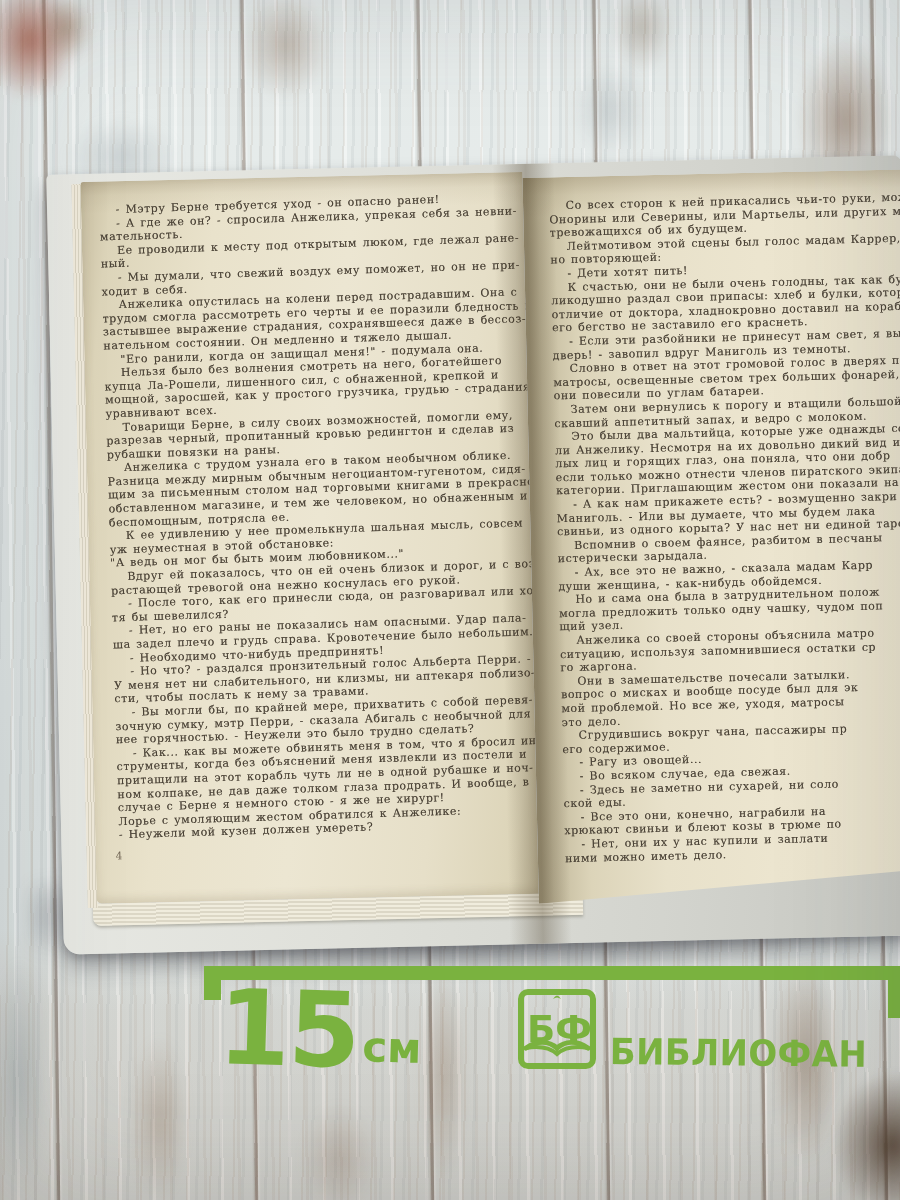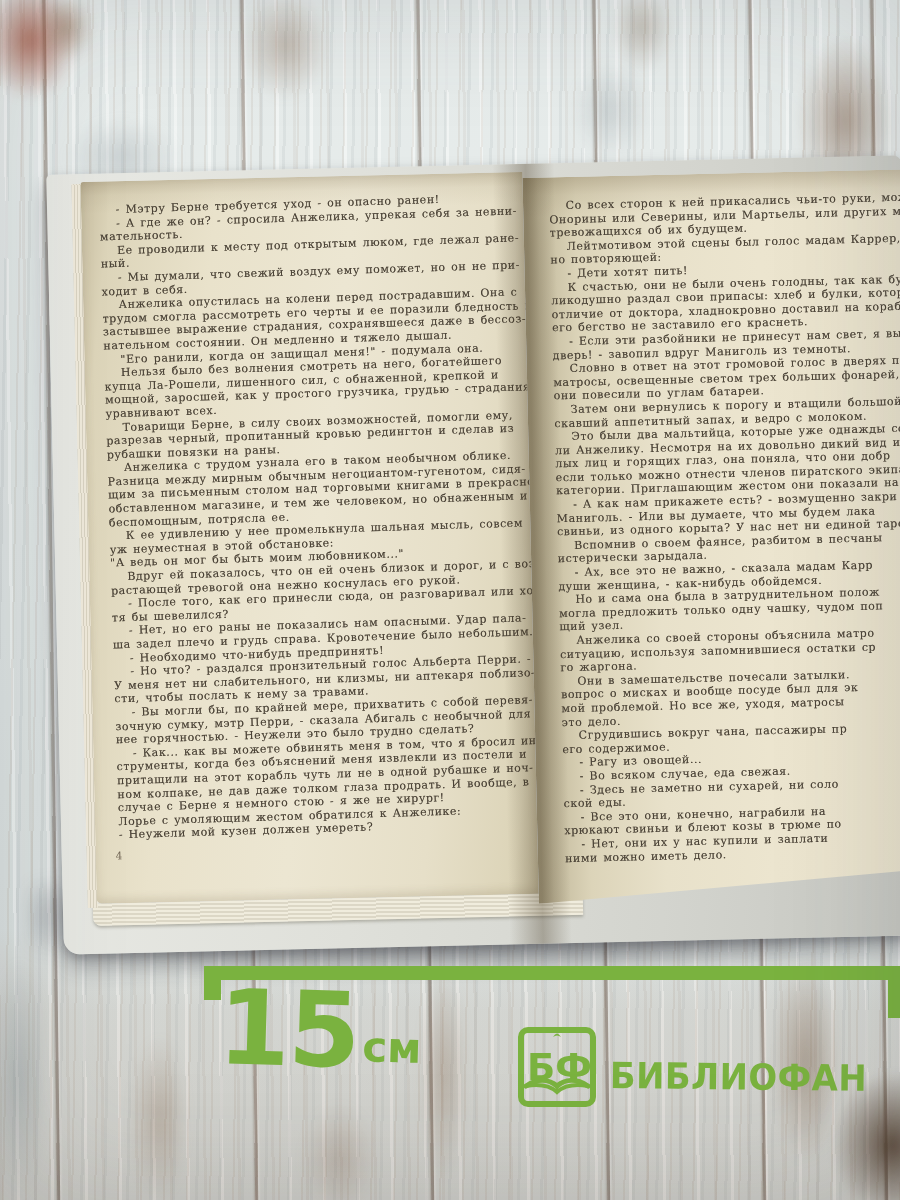--- a/index.html
+++ b/index.html
@@ -52,21 +52,21 @@
   .page-number{position:absolute;left:20px;top:668px;font-size:10.5px;color:#55493a;opacity:0.8;}
   
   .ruler{position:absolute;inset:0;z-index:5;color:#7ab23f;
     font-family:"DejaVu Sans","Liberation Sans",sans-serif;}
   .ruler-bar{position:absolute;left:204px;top:966px;width:712px;height:14px;background:#7ab23f;}
   .tick-left{position:absolute;left:204px;top:966px;width:17px;height:34px;background:#7ab23f;}
   .tick-right{position:absolute;left:888px;top:966px;width:28px;height:52px;background:#7ab23f;}
   .ruler-reading{position:absolute;left:218px;top:978px;transform:rotate(1.6deg);}
   .ruler-num{font-size:104px;font-weight:bold;line-height:1;letter-spacing:-2px;}
   .ruler-unit{font-size:42px;font-weight:bold;vertical-align:6px;margin-left:4px;}
-  .logo{position:absolute;left:516px;top:1024px;display:flex;align-items:center;}
+  .logo{position:absolute;left:516px;top:986px;display:flex;align-items:flex-end;}
   .logo svg{display:block;}
   .brand-name{margin-left:12px;margin-top:16px;font-size:36px;font-weight:bold;
     letter-spacing:0.5px;transform:scaleX(0.94) rotate(0.6deg);transform-origin:left top;white-space:nowrap;}
   .vignette{position:absolute;inset:0;z-index:6;pointer-events:none;
     box-shadow:inset 0 0 130px rgba(55,58,66,0.17);}
 </style>
 </head>
 <body>
 
 <div class="scene">

